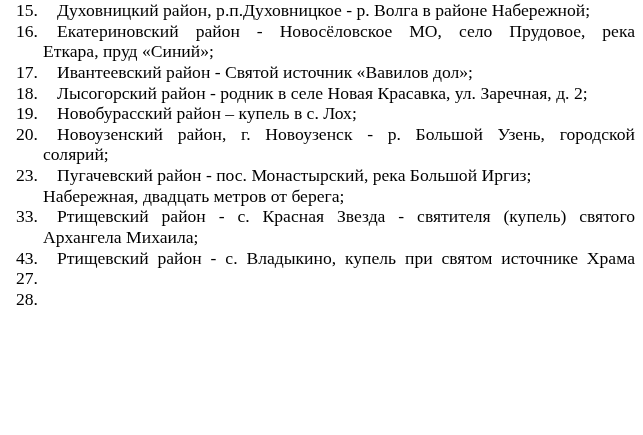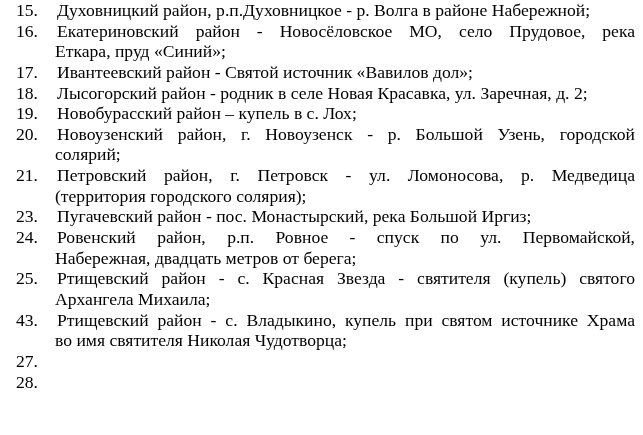--- a/index.html
+++ b/index.html
@@ -10,21 +10,21 @@
     font-size: 17.6px; color: #000;
   }
   .item { position: relative; }
   .line {
     display: block; height: 20.65px; line-height: 20.65px;
     white-space: nowrap; position: relative;
   }
   .num { position: absolute; left: 16px; }
   .txt { position: absolute; left: 57px; width: 578px; }
   .txt.just { text-align: justify; text-align-last: justify; }
-  .cont { position: absolute; left: 55px; }
+  .cont { position: absolute; left: 43px; }
 </style>
 </head>
 <body>
 
 <div class="doc">
 
   <div class="item">
     <span class="line">
         <span class="num">15.</span>
         <span class="txt">Духовницкий район, р.п.Духовницкое - р. Волга в районе Набережной;</span>
@@ -66,64 +66,50 @@
     <span class="line">
         <span class="num">20.</span>
         <span class="txt just">Новоузенский район, г. Новоузенск - р. Большой Узень, городской</span>
       </span>
     <span class="line">
         <span class="cont">солярий;</span>
       </span>
   </div>
 
   <div class="item">
-    <span class="line">
-        <span class="num">21.</span>
-        <span class="txt just">Петровский район, г. Петровск - ул. Ломоносова, р. Медведица</span>
-      </span>
-    <span class="line">
-        <span class="cont">(территория городского солярия);</span>
-      </span>
   </div>
 
 
   <div class="item">
     <span class="line">
         <span class="num">23.</span>
         <span class="txt">Пугачевский район - пос. Монастырский, река Большой Иргиз;</span>
       </span>
   </div>
 
   <div class="item">
     <span class="line">
-        <span class="num">24.</span>
-        <span class="txt just">Ровенский район, р.п. Ровное - спуск по ул. Первомайской,</span>
-      </span>
-    <span class="line">
         <span class="cont">Набережная, двадцать метров от берега;</span>
       </span>
   </div>
 
   <div class="item">
     <span class="line">
-        <span class="num">25.</span>
+        <span class="num">33.</span>
         <span class="txt just">Ртищевский район - с. Красная Звезда - святителя (купель) святого</span>
       </span>
     <span class="line">
         <span class="cont">Архангела Михаила;</span>
       </span>
   </div>
 
   <div class="item">
     <span class="line">
         <span class="num">43.</span>
         <span class="txt just">Ртищевский район - с. Владыкино, купель при святом источнике Храма</span>
-      </span>
-    <span class="line">
-        <span class="cont">во имя святителя Николая Чудотворца;</span>
       </span>
   </div>
 
   <div class="item">
     <span class="line">
         <span class="num">27.</span>
       </span>
   </div>
 
   <div class="item">

